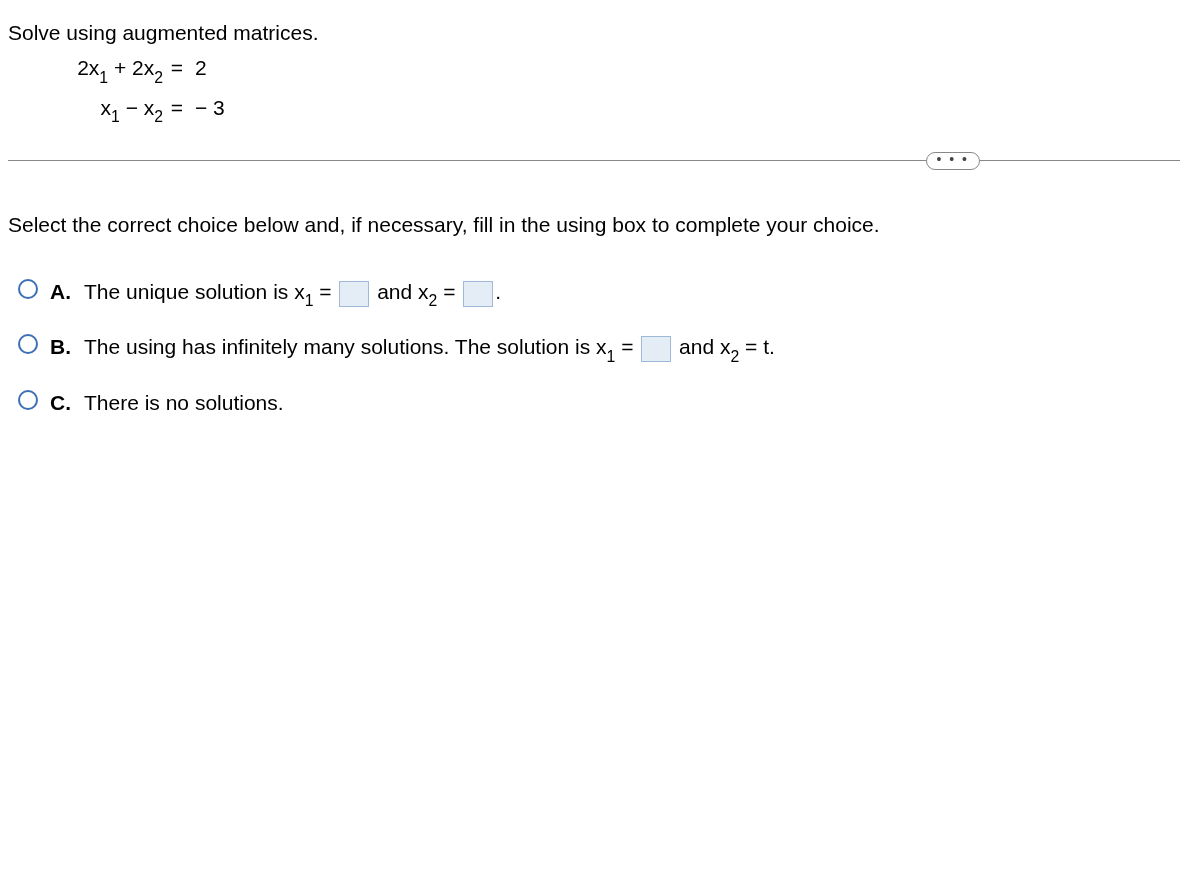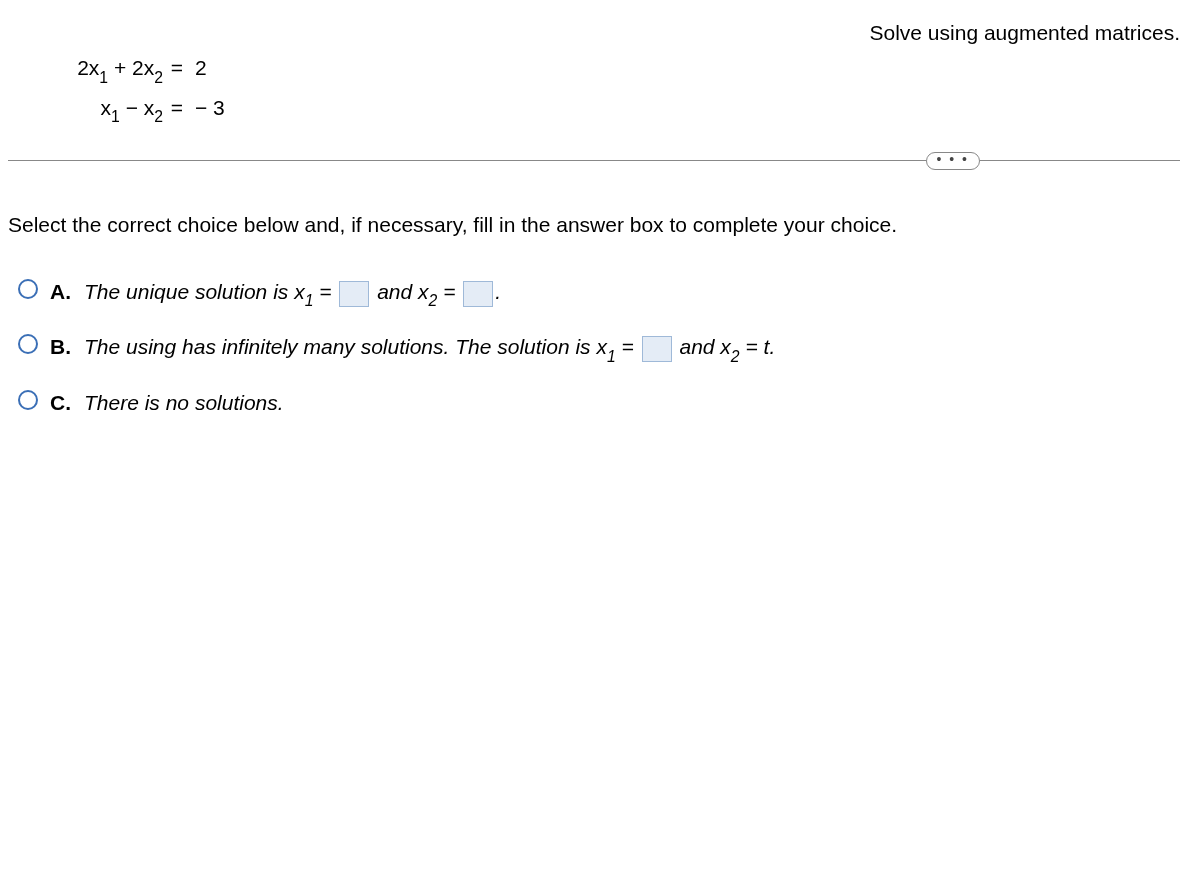--- a/index.html
+++ b/index.html
@@ -6,21 +6,20 @@
     font-family: Arial, Helvetica, sans-serif;
     font-size: 21px;
     color: #000;
     margin: 0;
     padding: 18px 8px 18px 8px;
     width: 1188px;
     box-sizing: border-box;
     line-height: 1.4;
   }
   .question-text {
-    text-align: right;
   }
   .equations {
     margin-left: 55px;
     margin-bottom: 26px;
   }
   .eq-row {
     display: flex;
     margin: 6px 0;
   }
   .eq-left {
@@ -91,21 +90,20 @@
   .choice-label {
     font-weight: bold;
     width: 34px;
     margin-left: 12px;
     flex-shrink: 0;
     padding-top: 2px;
   }
   .choice-body {
     flex: 1;
     padding-top: 2px;
-    font-style: italic;
   }
   .ans-box {
     display: inline-block;
     width: 30px;
     height: 26px;
     background: #e4ecf6;
     border: 1px solid #9fb9d8;
     vertical-align: middle;
     margin: 0 2px;
     box-sizing: border-box;
@@ -137,21 +135,21 @@
     <span class="eq-right">− 3</span>
   </div>
 </div>
 
 <div class="divider-row">
   <div class="divider-line"></div>
   <div class="divider-pill">• • •</div>
   <div class="divider-right"></div>
 </div>
 
-<div class="instruction">Select the correct choice below and, if necessary, fill in the answer box to complete your choice.</div>
+<div class="instruction">Select the correct choice below and, if necessary, fill in the using box to complete your choice.</div>
 
 <div class="choice-row">
   <div class="radio"></div>
   <div class="choice-label">A.</div>
   <div class="choice-body">
     <span>The unique solution is x</span><span class="sub">1</span><span> = </span><span class="ans-box"></span><span> and x</span><span class="sub">2</span><span> = </span><span class="ans-box"></span><span>.</span>
   </div>
 </div>
 
 <div class="choice-row">

